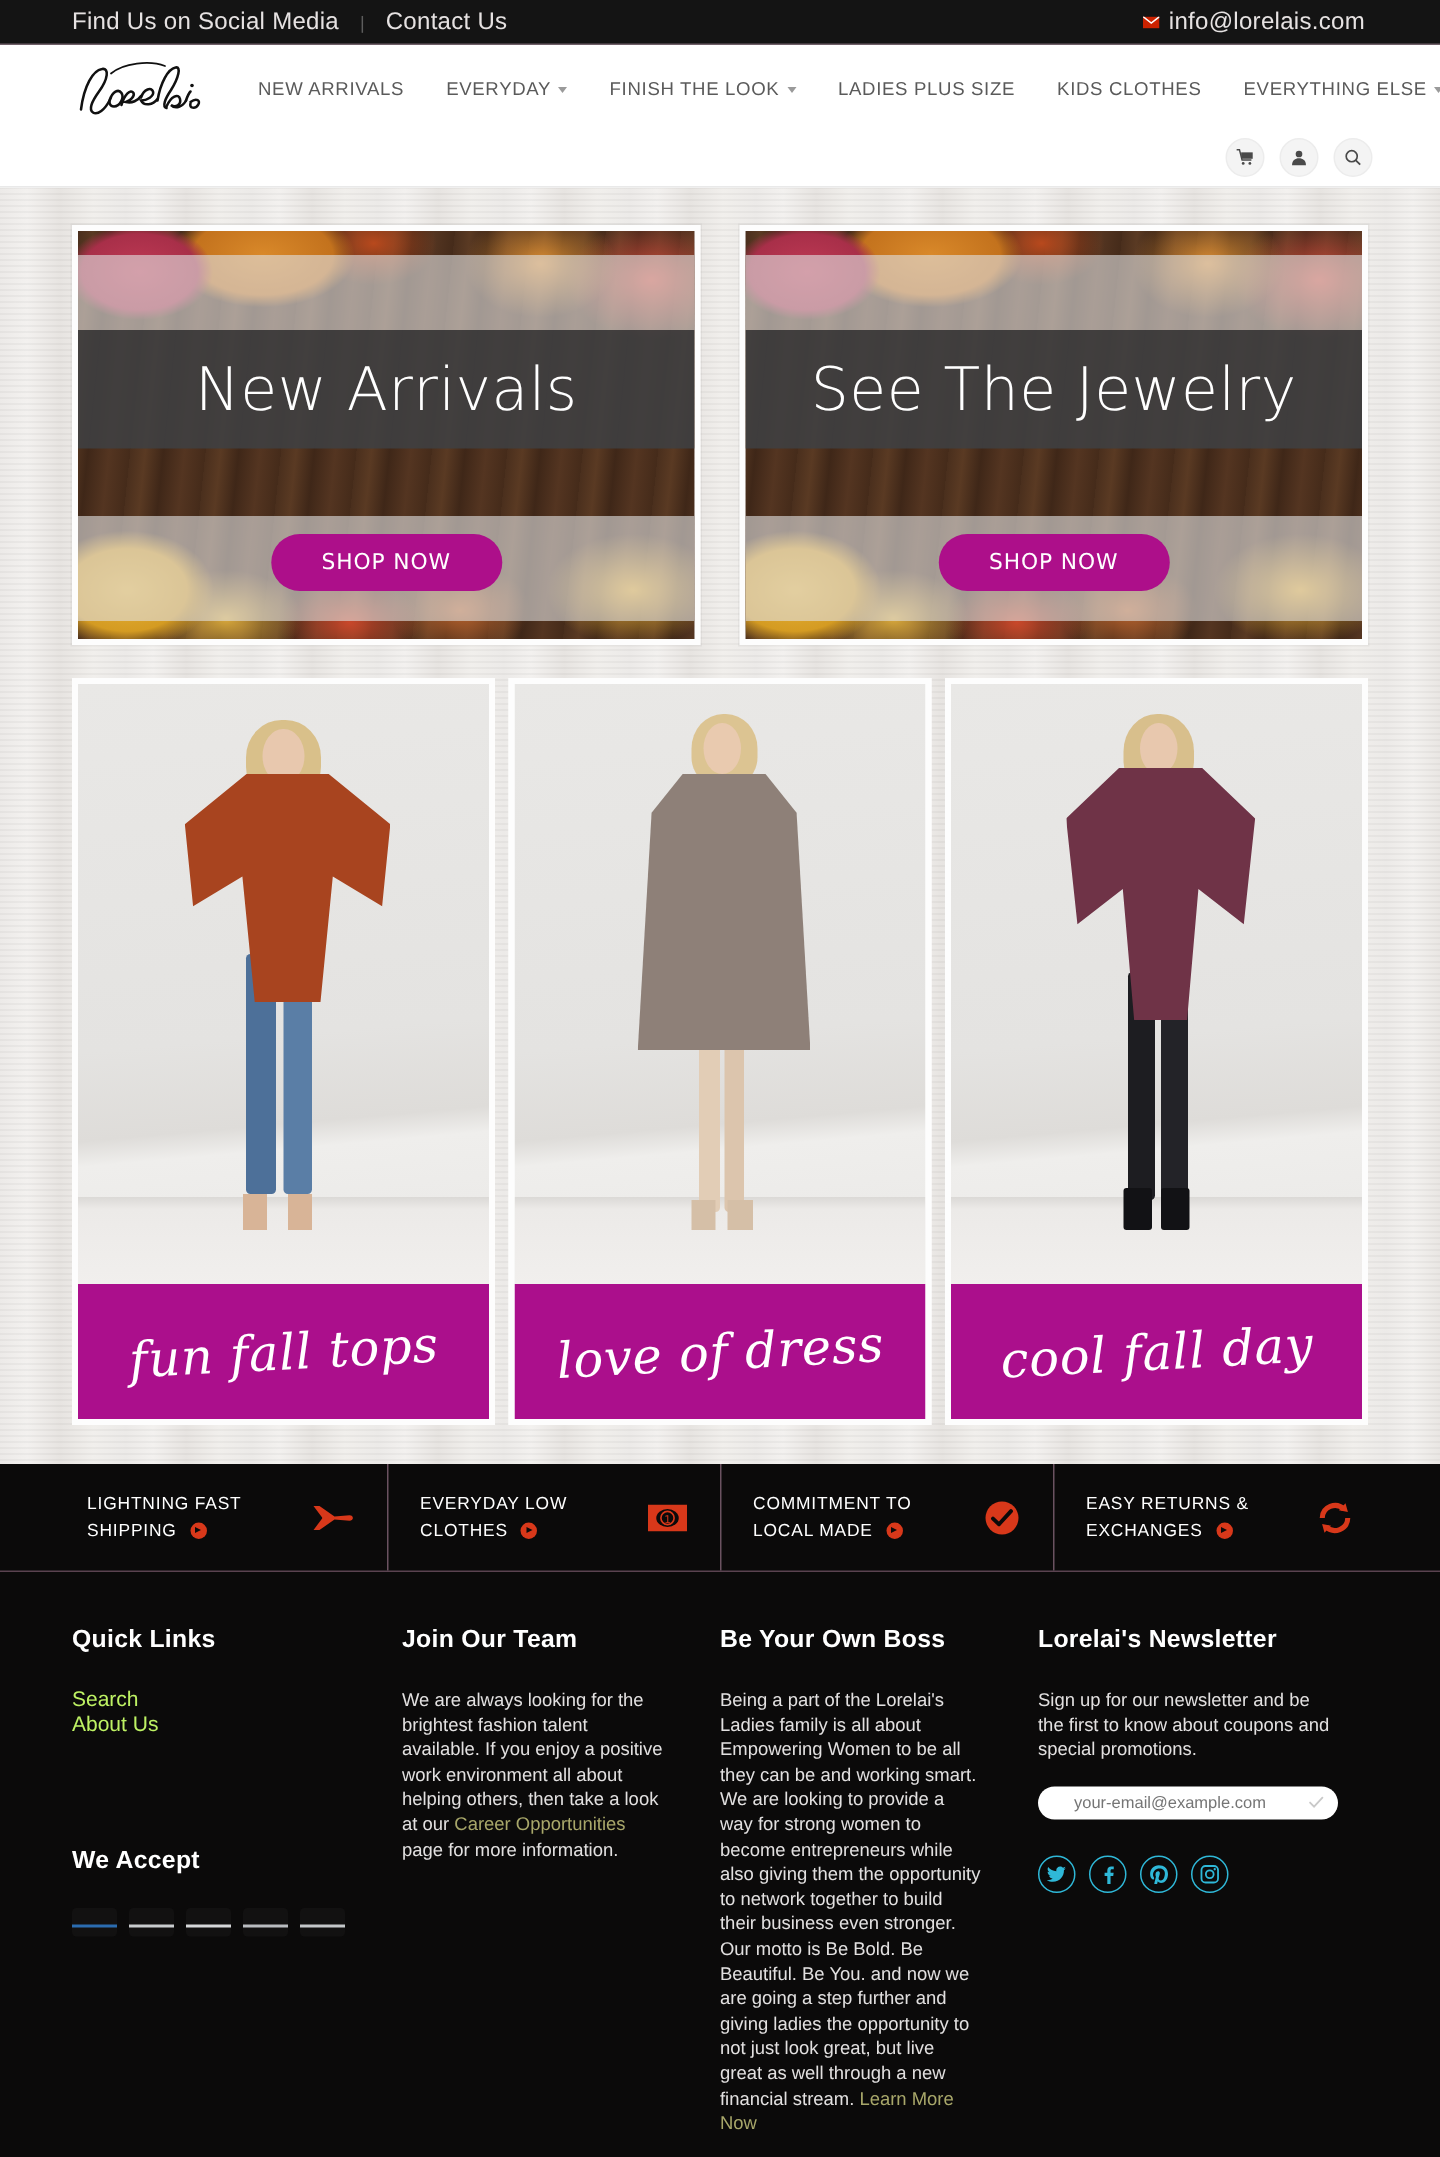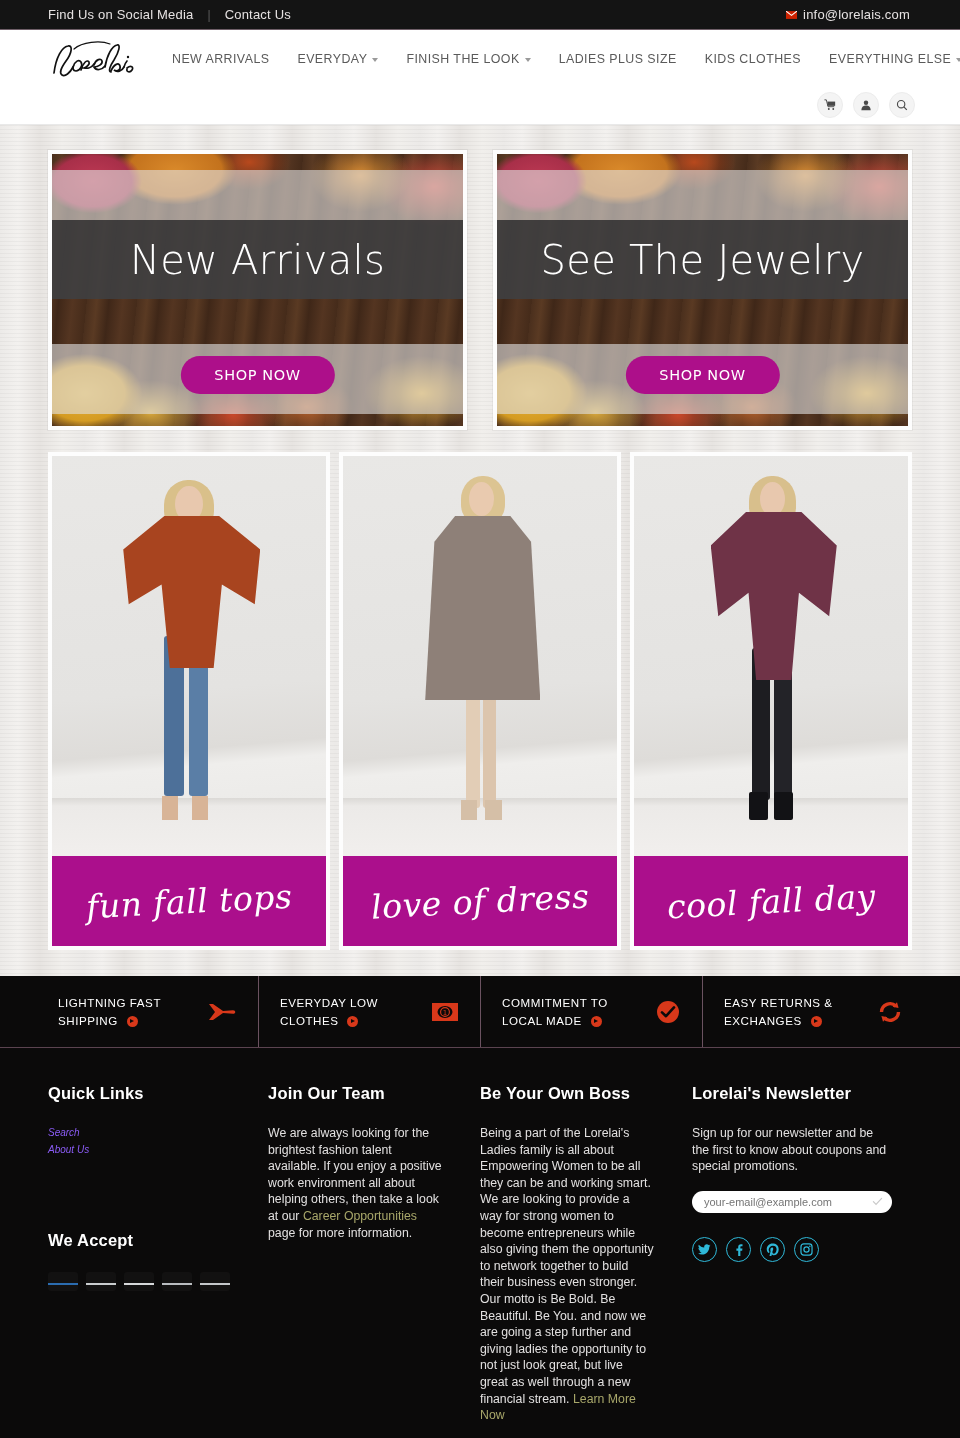--- a/index.html
+++ b/index.html
@@ -15,21 +15,21 @@
     height: 30px;
     background: #141414;
     display: flex;
     align-items: center;
     padding: 0 20px 0 48px;
     border-bottom: 1px solid #6f5f68;
   }
   .topbar-left { display: flex; align-items: center; gap: 0; }
   .topbar-link {
     color: #e6e2e2;
-    font-size: 13px;
+    font-size: 16px;
     text-decoration: none;
     letter-spacing: .2px;
   }
   .topbar-sep {
     color: #5d5d5d;
     margin: 0 14px;
     font-size: 12px;
   }
   .topbar-right {
     margin-left: auto;
@@ -300,26 +300,25 @@
   .fh {
     color: #fff;
     font-size: 16.5px;
     font-weight: bold;
     letter-spacing: .2px;
     margin-bottom: 22px;
   }
   .fh.second { margin-top: 74px; }
   .flink {
     display: block;
-    color: #8b5cf6;
-    font-size: 10px;
+    color: #bef264;
+    font-size: 14px;
     line-height: 15.5px;
     text-decoration: none;
     margin-bottom: 1px;
-    font-style: italic;
   }
   .fbody {
     color: #e2e0e0;
     font-size: 12.3px;
     line-height: 16.6px;
   }
   .fbody a { color: #a8a76a; text-decoration: none; }
   .pay-row { display: flex; gap: 8px; margin-top: 16px; }
   .pay { width: 30px; height: 19px; border-radius: 3px; background: #121111; position: relative; overflow: hidden; }
   .pay i { position: absolute; left: 0; right: 0; bottom: 6px; height: 2px; display: block; }
@@ -328,21 +327,21 @@
     position: relative;
     width: 200px;
     height: 22px;
   }
   .newsletter-input input {
     width: 100%;
     height: 22px;
     border-radius: 12px;
     border: none;
     background: #fff;
-    padding: 0 26px 0 12px;
+    padding: 0 26px 0 24px;
     font-size: 11px;
     color: #8d8d8d;
     font-family: "Liberation Sans", sans-serif;
     outline: none;
   }
   .nl-check {
     position: absolute;
     right: 9px; top: 5px;
     width: 11px; height: 11px;
   }

